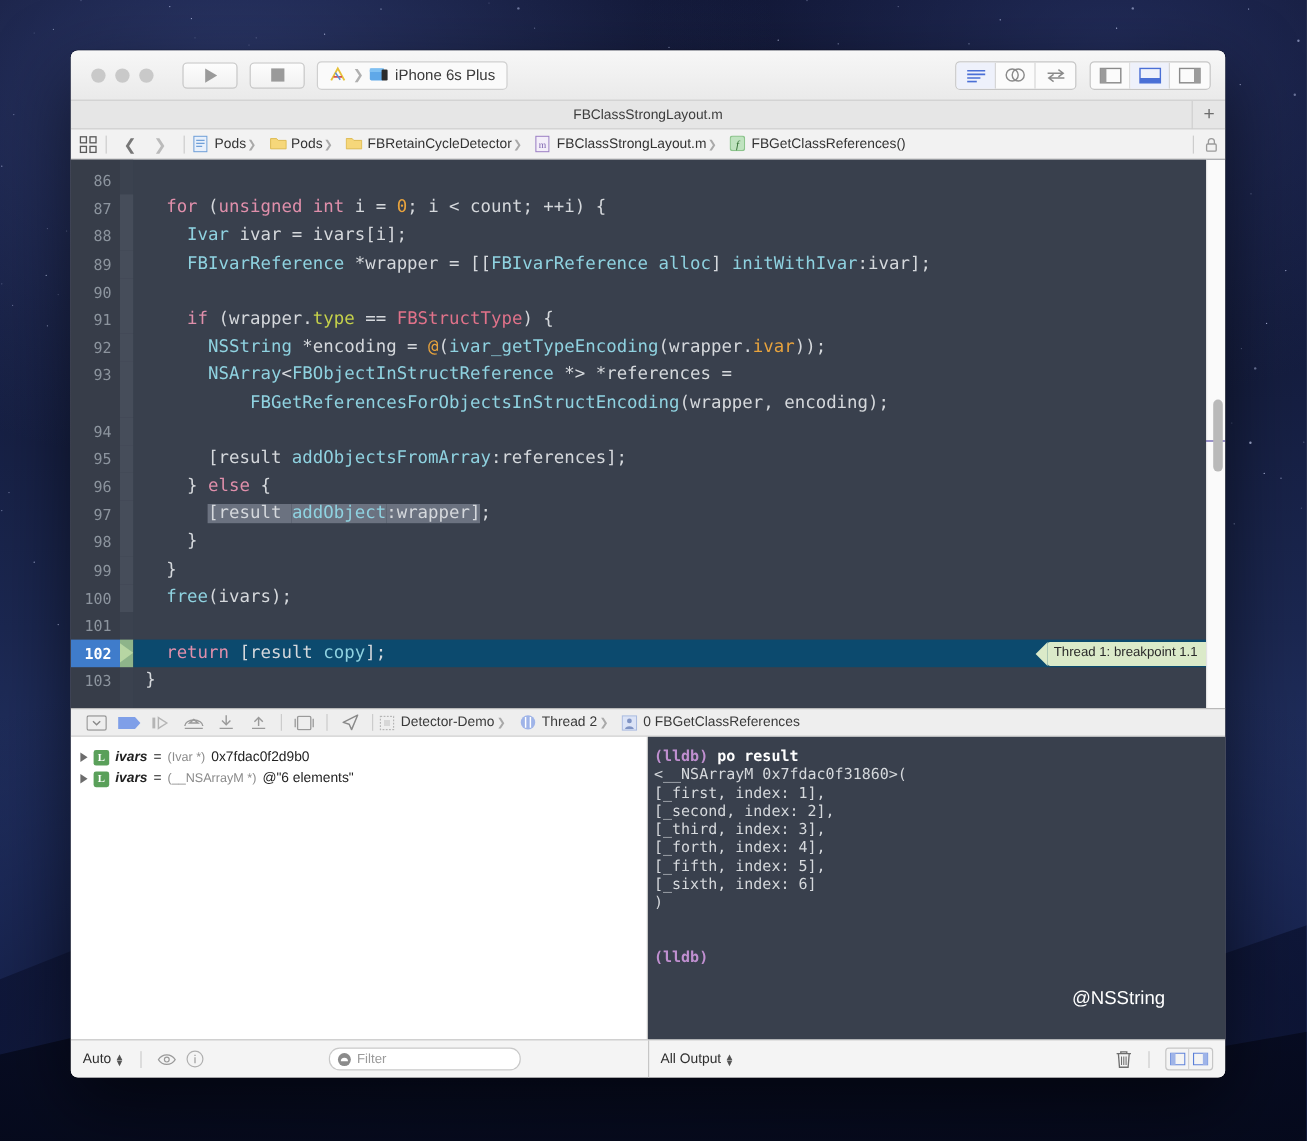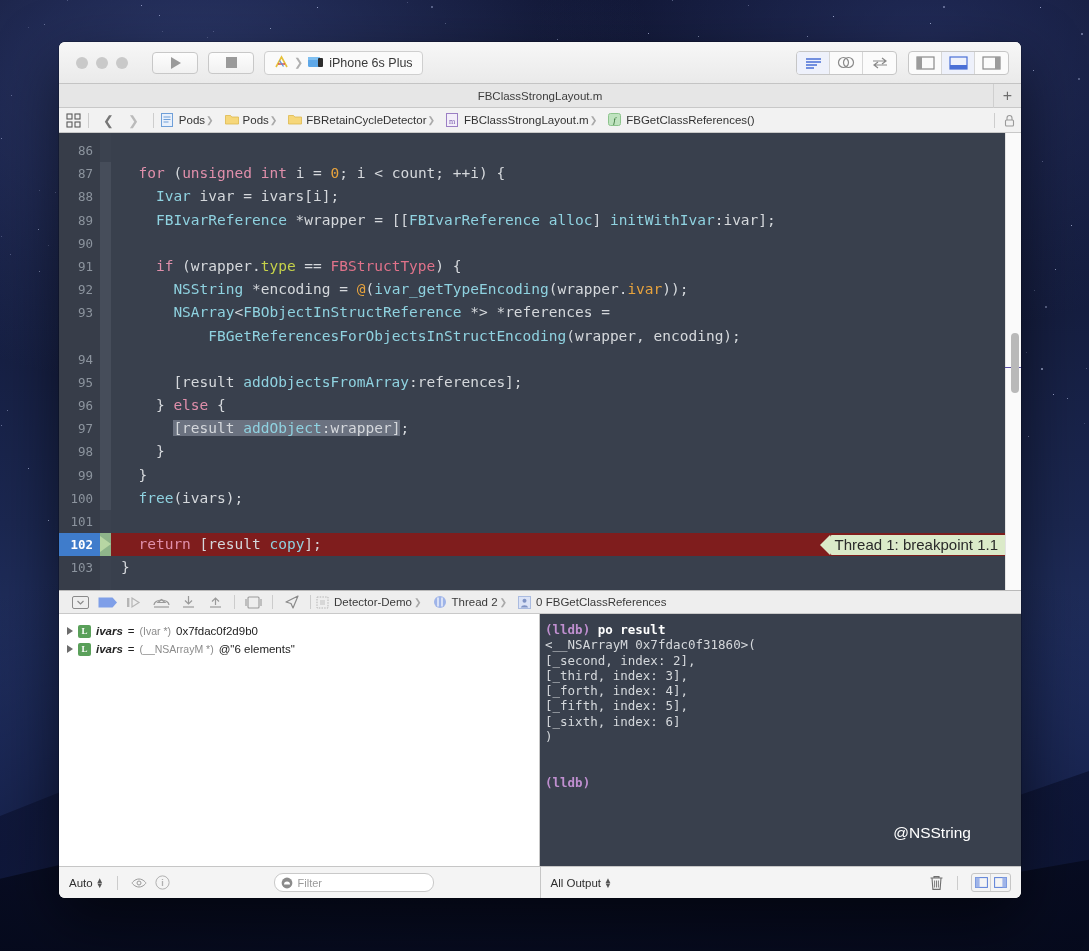--- a/index.html
+++ b/index.html
@@ -125,33 +125,33 @@
   .rail .rl.pc{ background:#8eb48a; position:relative; }
   .rail .rl.pc::after{
     content:""; position:absolute; left:0; top:3px;
     border-left:11px solid #b7d6a3; border-top:8.6px solid transparent; border-bottom:8.6px solid transparent;
   }
   .code{
     flex:1 1 auto; padding-top:6px; position:relative; white-space:pre; color:#d5d8dc;
     overflow:hidden;
   }
   .code .row{ height:23.2px; line-height:23.2px; padding-left:10px; }
-  .code .row.pcline{ background:#7f1d1d; }
+  .code .row.pcline{ background:#0c4a6e; }
   .kw{ color:#e08fab; }
   .ty{ color:#8fd2e0; }
   .num{ color:#e8a33d; }
   .prop{ color:#c5d14a; }
   .const{ color:#e0728a; }
   .orange{ color:#e8a33d; }
   .plain{ color:#d5d8dc; }
   .sel{ background:#6b7280; }
   .pcbadge{
     position:absolute; right:14px; height:20px;
     background:#dbeac9; color:#2a2a2a; font-family:"Liberation Sans",sans-serif;
-    font-size:15px; display:flex; align-items:center; padding:0 9px 0 5px;
+    font-size:11px; display:flex; align-items:center; padding:0 9px 0 5px;
     border-radius:2px;
   }
   .pcbadge::before{
     content:""; position:absolute; left:-10px; top:0;
     border-right:10px solid #dbeac9; border-top:10px solid transparent; border-bottom:10px solid transparent;
   }
   .vthumb{
     position:absolute; right:2px; top:200px; width:8px; height:60px;
     background:#b9b9b9; border-radius:4px;
   }
@@ -803,20 +803,21 @@
       <span class="lbadge">L</span>
       <span class="vname">ivars</span>
       <span>=</span>
       <span class="vtype">(__NSArrayM *)</span>
       <span>@"6 elements"</span>
     </div>
       </div>
     <div class="console" id="console">
         <div><span class="lldb">(lldb)</span><span class="cmd"> po result</span></div>
         <div>&lt;__NSArrayM 0x7fdac0f31860&gt;(</div>
+        <div>[_first, index: 1],</div>
         <div>[_second, index: 2],</div>
         <div>[_third, index: 3],</div>
         <div>[_forth, index: 4],</div>
         <div>[_fifth, index: 5],</div>
         <div>[_sixth, index: 6]</div>
         <div>)</div>
         <div>&nbsp;</div>
         <div>&nbsp;</div>
         <div><span class="lldb">(lldb)</span><span class="cmd"></span></div>
       <div class="watermark">@NSString</div>

